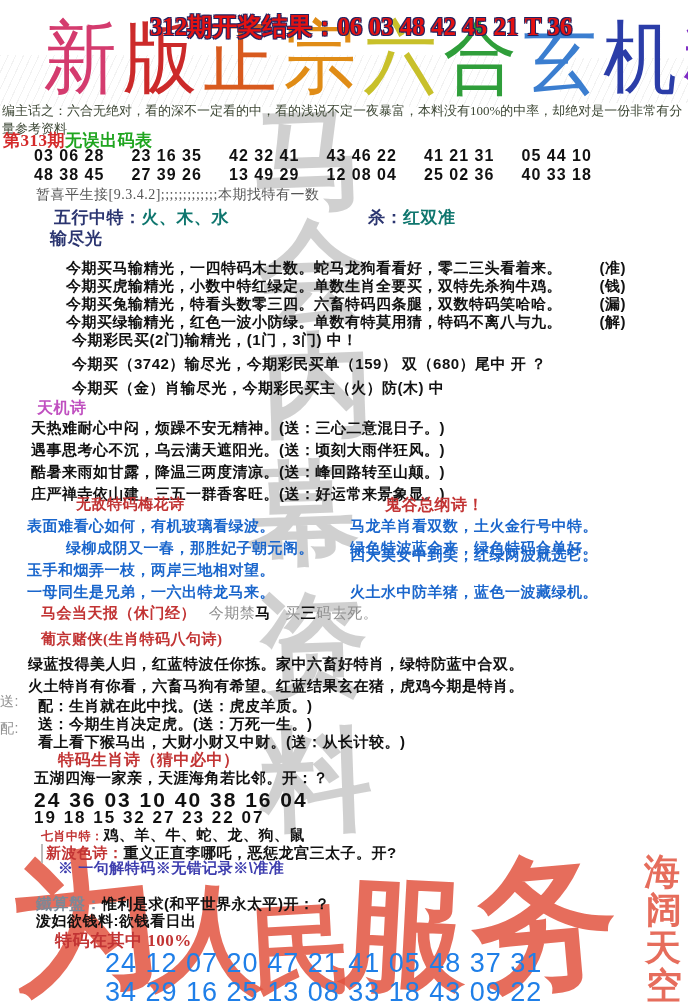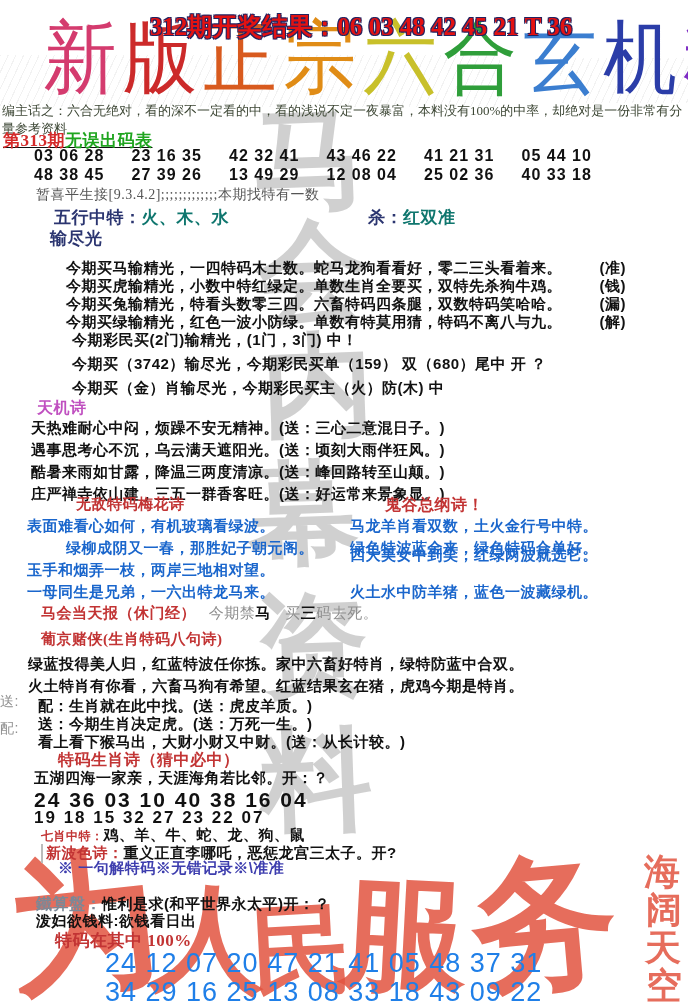--- a/index.html
+++ b/index.html
@@ -75,21 +75,21 @@
     <span>宗</span>
     <span>六</span>
     <span>合</span>
     <span>玄</span>
     <span>机</span>
     <span>料</span>
   </div>
   <div id="banner" class="abs">312期开奖结果：06 03 48 42 45 21 T 36</div>
   <div id="meta-line" class="abs">编主话之：六合无绝对，看的深不一定看的中，看的浅说不定一夜暴富，本料没有100%的中率，却绝对是一份非常有分量参考资料</div>
 
-  <div class="body-line" style="top:129px;left:3px;font-family:'Liberation Serif',serif;font-size:17px;text-decoration:underline;">
+  <div class="body-line" style="top:129px;left:3px;font-family:'Liberation Serif',serif;font-size:17px;">
     <span style="color:#d42a2a;">第313期</span><span style="color:#1fa51f;">无误出码表</span>
   </div>
   <div class="numrow" style="top:147px;left:34px;">03 06 28     23 16 35     42 32 41     43 46 22     41 21 31     05 44 10</div>
   <div class="numrow" style="top:166px;left:34px;">48 38 45     27 39 26     13 49 29     12 08 04     25 02 36     40 33 18</div>
   <div class="body-line" style="top:186px;left:36px;font-family:'Liberation Serif',serif;font-weight:400;font-size:14px;color:#555;">暂喜平生接[9.3.4.2];;;;;;;;;;;;;本期找特有一数</div>
   <div class="body-line" style="top:206px;left:54px;font-family:'Liberation Serif',serif;font-size:17px;">
     <span class="navy">五行中特：</span><span class="red">火、木、水</span>
   </div>
   <div class="body-line" style="top:206px;left:368px;font-family:'Liberation Serif',serif;font-size:17px;">
     <span class="navy">杀：</span><span class="red">红双准</span>

